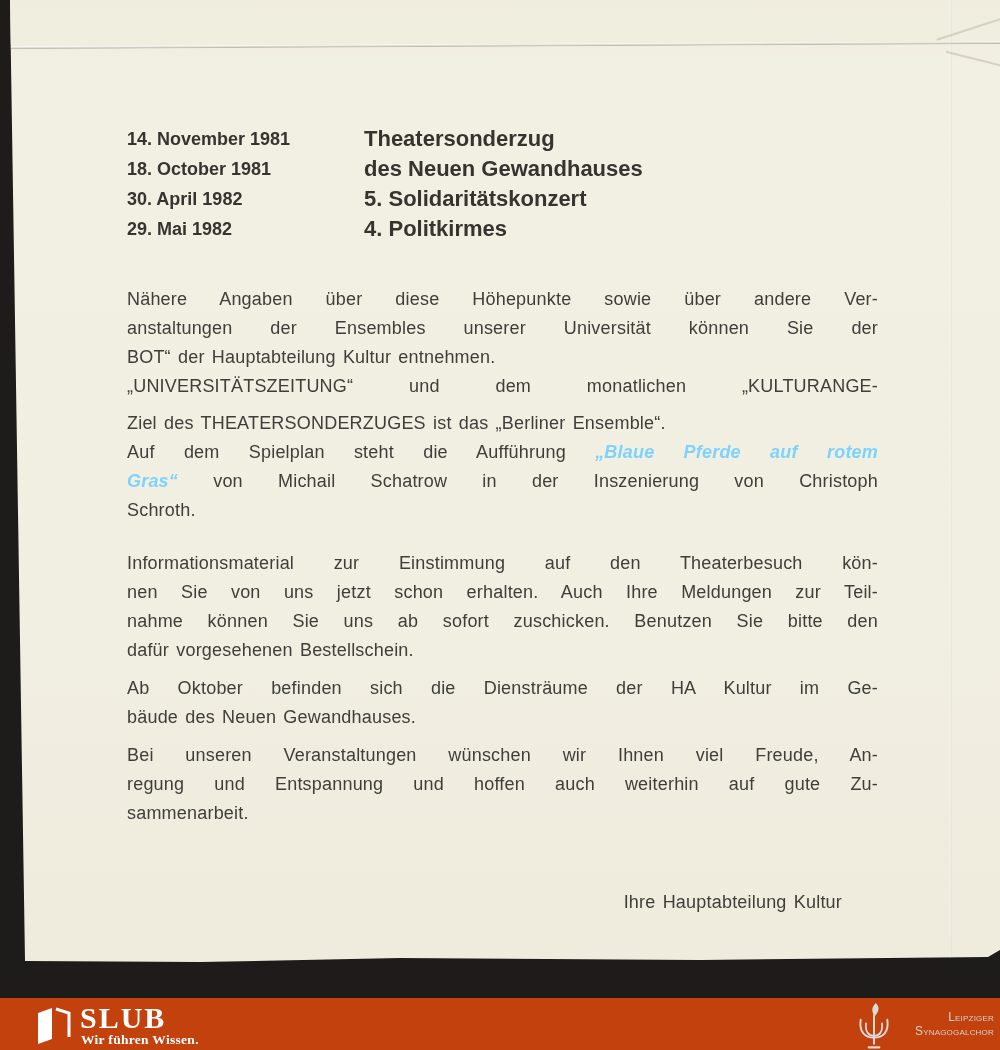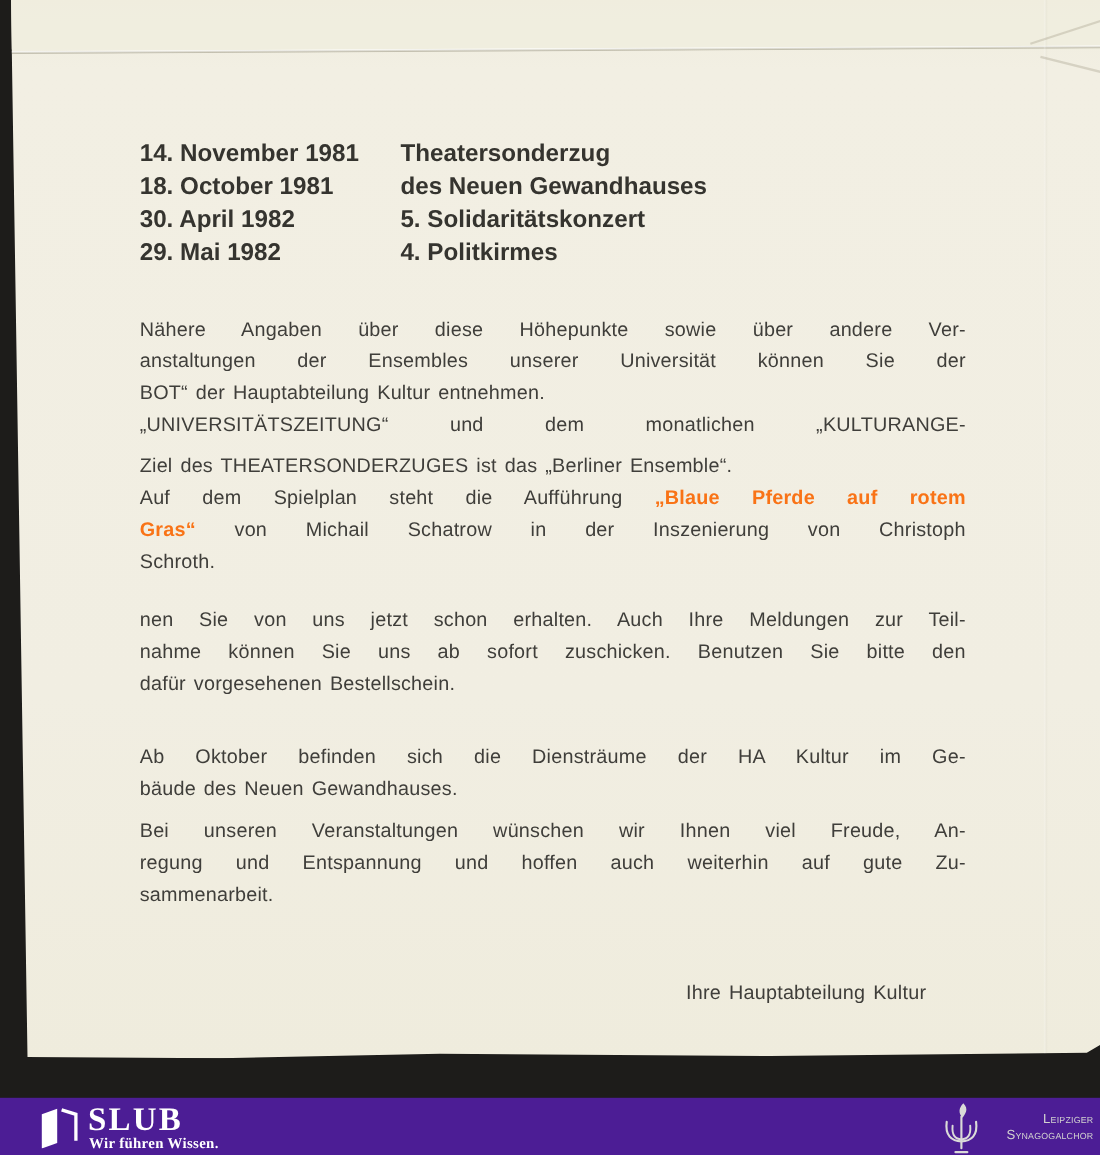--- a/index.html
+++ b/index.html
@@ -26,33 +26,33 @@
     opacity:.5;
   }
   .crease-d1,.crease-d2{position:absolute;height:2px;background:rgba(130,125,100,.25);}
   .crease-d1{width:70px;left:935px;top:28px;transform:rotate(-18deg);}
   .crease-d2{width:60px;left:945px;top:58px;transform:rotate(14deg);}
 
   
   .doc{position:absolute;left:127px;width:751px;color:#3f3e3a;}
   .line{height:29px;line-height:29px;font-size:18px;letter-spacing:.2px;word-spacing:2px;white-space:nowrap;}
   .just{white-space:normal;text-align:justify;text-align-last:justify;}
-  b{color:#f97316;}
+  b{color:#7dd3fc;font-style:italic;}
 
   .schedule{top:124px;}
   .s-row{display:flex;font-weight:bold;color:#35342f;}
-  .s-date{width:237px;font-size:22px;line-height:30px;}
+  .s-date{width:237px;font-size:18px;line-height:30px;}
   .s-event{flex:1;font-size:22px;line-height:30px;}
 
   .p1{top:285px;} .p2{top:409px;} .p3{top:549px;} .p4{top:674px;} .p5{top:741px;}
   .sig{top:888px;text-align:right;padding-right:36px;box-sizing:border-box;}
   .sig .line{white-space:nowrap;}
 
   
-  .footer{position:absolute;left:0;right:0;top:998px;height:52px;background:#4c1d95;}
+  .footer{position:absolute;left:0;right:0;top:998px;height:52px;background:#c2410c;}
   .slub{position:absolute;left:36px;top:3px;height:46px;cursor:pointer;}
   .book-icon{position:absolute;left:0;top:5px;}
   .slub-name{
     position:absolute;left:44px;top:0px;
     font-family:"Liberation Serif", serif;font-weight:bold;font-size:30px;color:#fff;letter-spacing:2px;
   }
   .slub-tagline{position:absolute;left:45px;top:31px;font-size:13.5px;font-weight:bold;color:#fff;letter-spacing:.3px;white-space:nowrap;font-family:Liberation Serif, serif;}
   .partner{position:absolute;right:6px;top:2px;height:48px;cursor:pointer;}
   .menorah{position:absolute;right:100px;top:2px;}
   .partner-text{
@@ -102,20 +102,21 @@
   </div>
 
   <div class="doc p2">
     <div class="line">Ziel des THEATERSONDERZUGES ist das „Berliner Ensemble“.</div>
     <div class="line just"><span>Auf dem Spielplan steht die Aufführung </span><b>„Blaue Pferde auf rotem</b></div>
     <div class="line just"><b>Gras“</b><span> von Michail Schatrow in der Inszenierung von Christoph</span></div>
     <div class="line">Schroth.</div>
   </div>
 
   <div class="doc p3">
+    <div class="line just">Informationsmaterial zur Einstimmung auf den Theaterbesuch kön-</div>
     <div class="line just">nen Sie von uns jetzt schon erhalten. Auch Ihre Meldungen zur Teil-</div>
     <div class="line just">nahme können Sie uns ab sofort zuschicken. Benutzen Sie bitte den</div>
     <div class="line">dafür vorgesehenen Bestellschein.</div>
   </div>
 
   <div class="doc p4">
     <div class="line just">Ab Oktober befinden sich die Diensträume der HA Kultur im Ge-</div>
     <div class="line">bäude des Neuen Gewandhauses.</div>
   </div>
 

